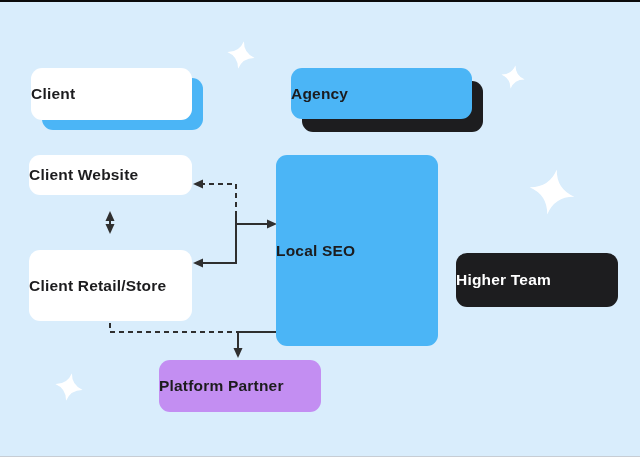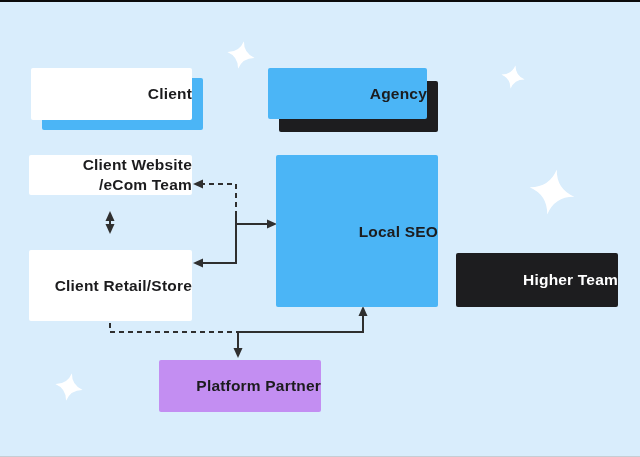--- a/index.html
+++ b/index.html
@@ -15,42 +15,42 @@
     position: absolute; top: 0; left: 0; right: 0; height: 2px;
     background: #0b0b0b;
   }
   .bottombar {
     position: absolute; bottom: 0; left: 0; right: 0; height: 1px;
     background: #c7cdd4;
   }
   .node {
     position: absolute;
     display: flex; flex-direction: column;
-    align-items: flex-end; justify-content: center;
+    align-items: flex-start; justify-content: center;
     text-align: center;
     font-weight: 700;
     font-size: 15.5px;
     letter-spacing: 0.2px;
     line-height: 20px;
     color: var(--text-dark, #1c1c1e);
-    border-radius: 2px;
+    border-radius: 11px;
     box-sizing: border-box;
   }
   .node.white { background: var(--box-white, #ffffff); }
   .node.blue  { background: var(--accent-blue, #4bb5f6); }
   .node.black { background: var(--accent-black, #1d1d1f); color: var(--text-light, #ffffff); }
   .node.purple{ background: var(--accent-purple, #c38ef2); }
 
   .node.client          { left: 31px;  top: 68px;  width: 161px; height: 52px;
                           box-shadow: 11px 10px 0 0 var(--accent-blue, #4bb5f6); }
-  .node.agency          { left: 268px; top: 68px;  width: 159px; height: 51px;
+  .node.agency          { left: 291px; top: 68px;  width: 181px; height: 51px;
                           box-shadow: 11px 13px 0 0 var(--accent-black, #1d1d1f); }
   .node.client-website  { left: 29px;  top: 155px; width: 163px; height: 40px; }
   .node.client-retail   { left: 29px;  top: 250px; width: 163px; height: 71px; }
-  .node.local-seo       { left: 276px; top: 155px; width: 162px; height: 152px; line-height: 21px; padding-left: 16px; }
+  .node.local-seo       { left: 276px; top: 155px; width: 162px; height: 191px; line-height: 21px; }
   .node.higher-tier     { left: 456px; top: 253px; width: 162px; height: 54px; }
   .node.platform-partner{ left: 159px; top: 360px; width: 162px; height: 52px; }
 
   .arrows {
     position: absolute; left: 0; top: 0;
     width: 640px; height: 457px;
     pointer-events: none;
   }
   .edge {
     fill: none;
@@ -120,21 +120,20 @@
   <div class="node white client">
     <span>Client</span>
   </div>
 
   <div class="node blue agency">
     <span>Agency</span>
   </div>
 
   <div class="node white client-website">
     <span>Client Website</span>
-    <span>/eCom Team</span>
   </div>
 
   <div class="node white client-retail">
     <span>Client Retail/Store</span>
   </div>
 
   <div class="node blue local-seo">
     <span>Local SEO</span>
   </div>
 

